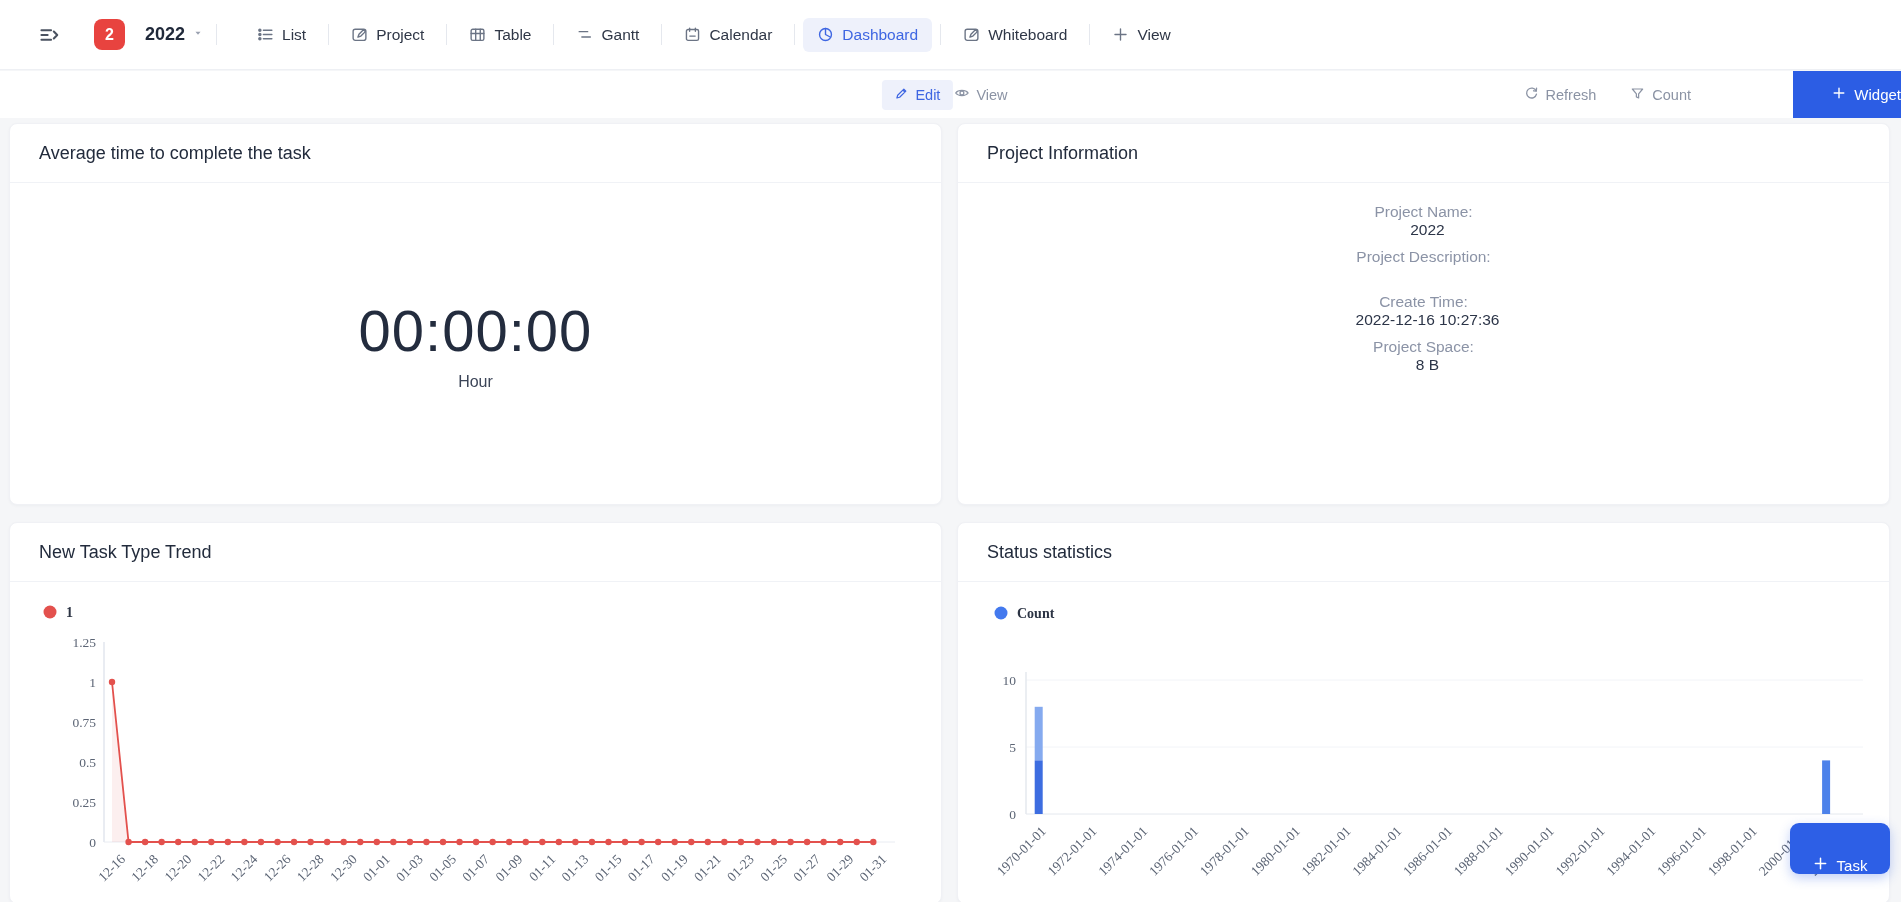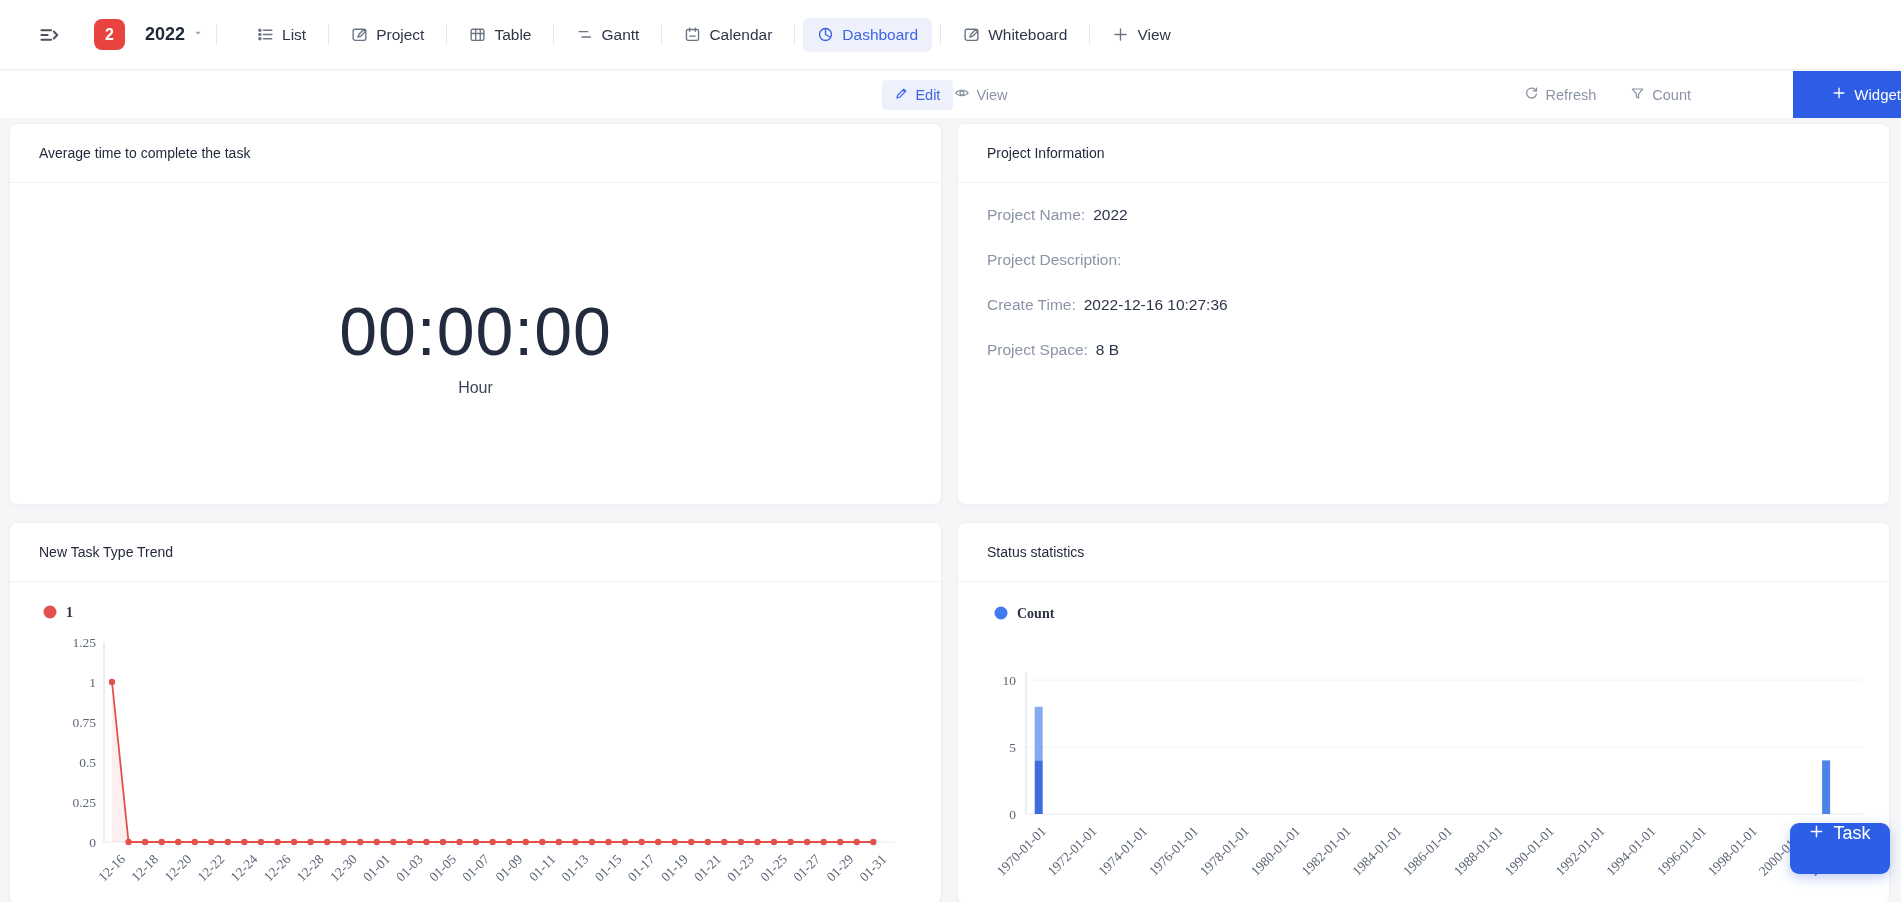--- a/index.html
+++ b/index.html
@@ -31,36 +31,36 @@
              background:none; border:none; font-family:inherit; }
   .widget-btn { position:absolute; right:0; top:0; width:108px; height:47px; background:#2c5de4; color:#fff;
                 border:none; font-size:15px; font-family:inherit; display:flex; align-items:center;
                 justify-content:flex-end; gap:8px; cursor:pointer; }
   .card { position:absolute; background:#fff; border:1px solid #f0f1f5; border-radius:8px;
           box-shadow:0 1px 3px rgba(30,40,70,.04); overflow:hidden; }
   #card-avg    { left:9px;   top:123px; width:933px; height:382px; }
   #card-info   { left:957px; top:123px; width:933px; height:382px; }
   #card-trend  { left:9px;   top:522px; width:933px; height:382px; }
   #card-status { left:957px; top:522px; width:933px; height:382px; }
-  .card-header { height:59px; display:flex; align-items:center; padding:0 29px; font-size:14px;
+  .card-header { height:59px; display:flex; align-items:center; padding:0 29px; font-size:18px;
                  color:#222b3c; border-bottom:1px solid #f0f2f6; }
   .card-body { position:absolute; left:0; top:60px; right:0; bottom:0; }
   .timer-wrap { height:100%; display:flex; flex-direction:column; align-items:center; justify-content:center; }
-  .timer { font-size:68px; font-weight:500; color:#232c3e; letter-spacing:1px; }
+  .timer { font-size:58px; font-weight:500; color:#232c3e; letter-spacing:1px; }
   .timer-unit { font-size:16px; color:#3c4558; margin-top:9px; }
   .info-rows { padding:19px 29px; }
-  .info-row { display:flex; align-items:center; height:24px; margin-bottom:21px; font-size:15.5px; }
+  .info-row { display:flex; align-items:center; height:24px; margin-bottom:21px; font-size:15.5px;flex-direction:column; }
   .info-label { color:#8b93a6; }
   .info-value { color:#2c3548; margin-left:8px; }
   .chart-svg { position:absolute; left:0; top:0; }
   .chlbl { font-family:"Liberation Serif", serif; font-size:13.5px; fill:#5c6575; }
   .chleg { font-family:"Liberation Serif", serif; font-size:14px; font-weight:bold; fill:#2c3444; }
   .task-btn { position:absolute; left:1790px; top:823px; width:100px; height:51px; background:#2d5fe6;
-              color:#fff; border:none; border-radius:9px; font-size:18px; font-family:inherit;
-              display:flex; align-items:flex-start; justify-content:center; gap:9px; cursor:pointer;
+              color:#fff; border:none; border-radius:9px; font-size:15px; font-family:inherit;
+              display:flex; align-items:flex-end; justify-content:center; gap:9px; cursor:pointer;
               box-shadow:0 4px 12px rgba(45,95,230,.3); z-index:10; }
 </style>
 </head>
 <body>
 
 <header class="topbar">
   <span class="toggle">
     <svg width="22" height="22" viewBox="0 0 16 16" fill="none" stroke="#4a5260" stroke-width="1.5" stroke-linecap="round" stroke-linejoin="round">
       <path d="M2.5 4.5 H9.5 M2.5 8 H7 M2.5 11.5 H9.5 M11.5 5.5 L14 8 L11.5 10.5"></path>
     </svg>

